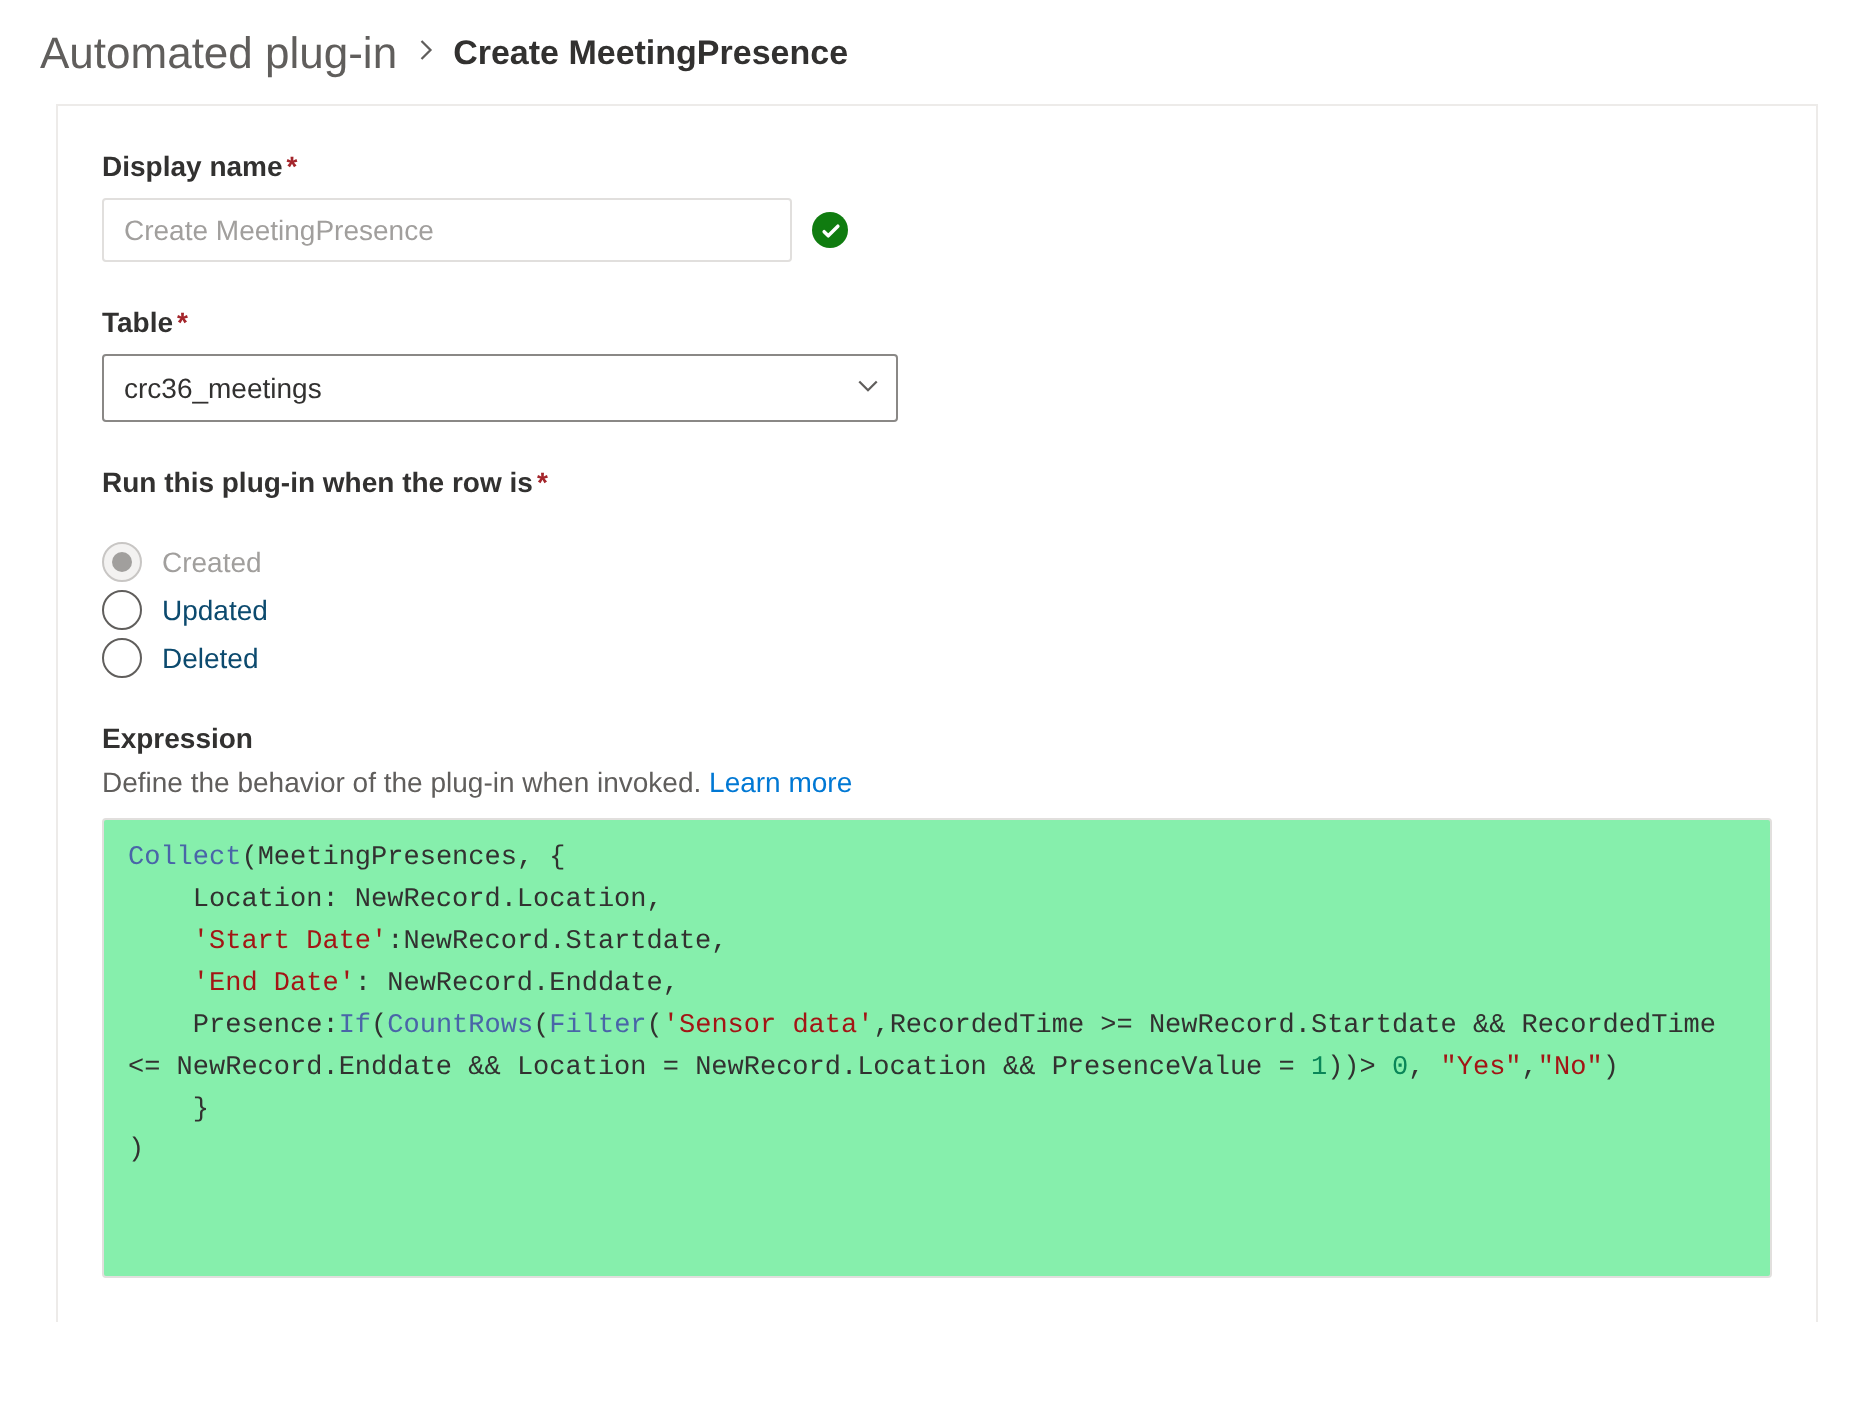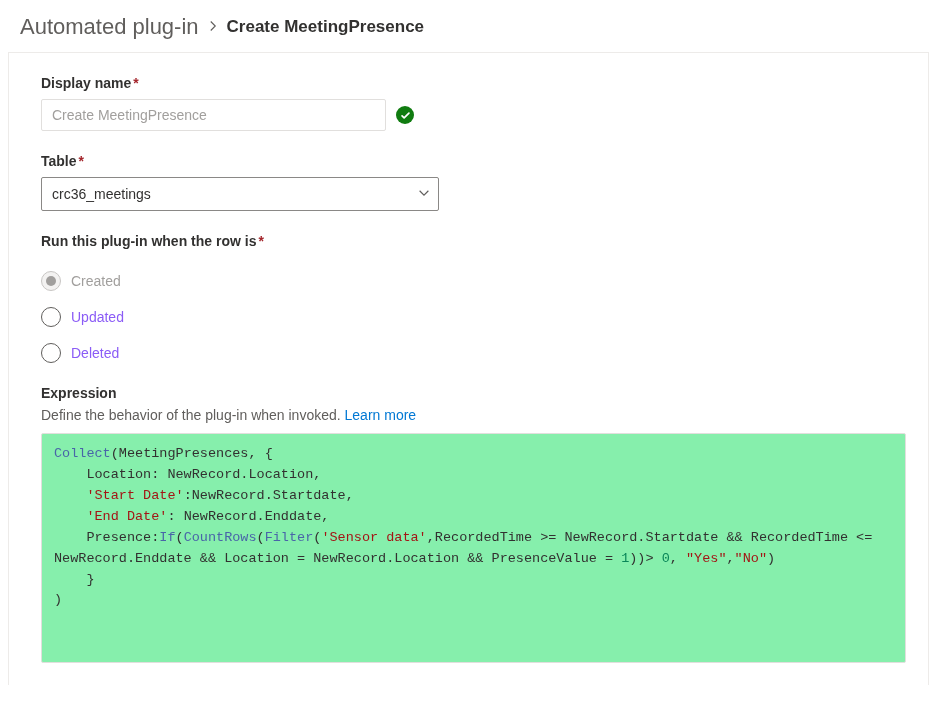--- a/index.html
+++ b/index.html
@@ -23,24 +23,24 @@
   .breadcrumb-sep {
     color: #605e5c;
     font-size: 16px;
   }
   .breadcrumb-current {
     font-size: 17px;
     font-weight: 600;
     color: #323130;
   }
   .panel {
-    margin: 0 8px;
+    margin: 0 28px;
     border: 1px solid #edebe9;
     border-bottom: none;
-    padding: 22px 22px 22px 32px;
+    padding: 22px 22px 22px 22px;
     background: #fff;
   }
   .field { margin-bottom: 22px; }
   .field-label {
     font-weight: 600;
     font-size: 14px;
     margin-bottom: 8px;
     display: inline-block;
   }
   .req { color: #a4262c; margin-left: 2px; }
@@ -84,21 +84,21 @@
   }
   .chevron {
     position: absolute;
     right: 8px;
     top: 50%;
     transform: translateY(-50%);
     color: #605e5c;
     pointer-events: none;
   }
   .chevron svg { width: 14px; height: 14px; }
-  .radio-group { display: flex; flex-direction: column; gap: 16px; margin-top: 14px; }
+  .radio-group { display: flex; flex-direction: column; gap: 4px; margin-top: 14px; }
   .radio-row { display: flex; align-items: center; gap: 10px; }
   .radio {
     width: 20px;
     height: 20px;
     border-radius: 50%;
     border: 1px solid #605e5c;
     display: inline-flex;
     align-items: center;
     justify-content: center;
     background: #fff;
@@ -107,21 +107,21 @@
     border-color: #c8c6c4;
     background: #f3f2f1;
   }
   .radio.selected.disabled::after {
     content: "";
     width: 10px;
     height: 10px;
     border-radius: 50%;
     background: #a19f9d;
   }
-  .radio-label { color: #8b5cf6; font-size: 14px; }
+  .radio-label { color: #0c4a6e; font-size: 14px; }
   .radio-label.disabled { color: #a19f9d; }
   .section-heading {
     font-weight: 600;
     font-size: 14px;
     margin-bottom: 6px;
   }
   .section-sub {
     color: #605e5c;
     font-size: 14px;
     margin-bottom: 10px;

